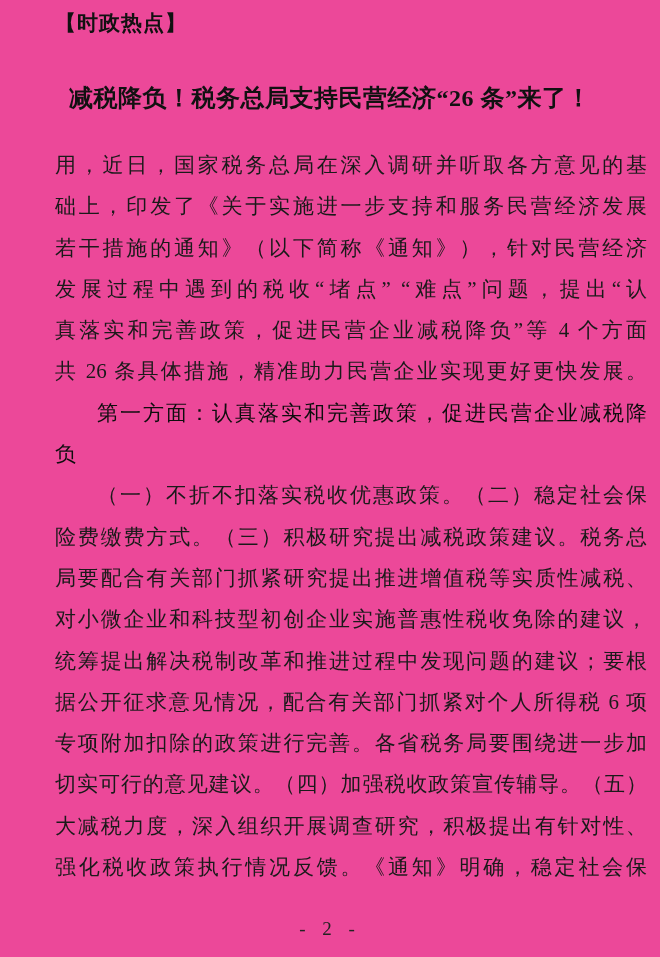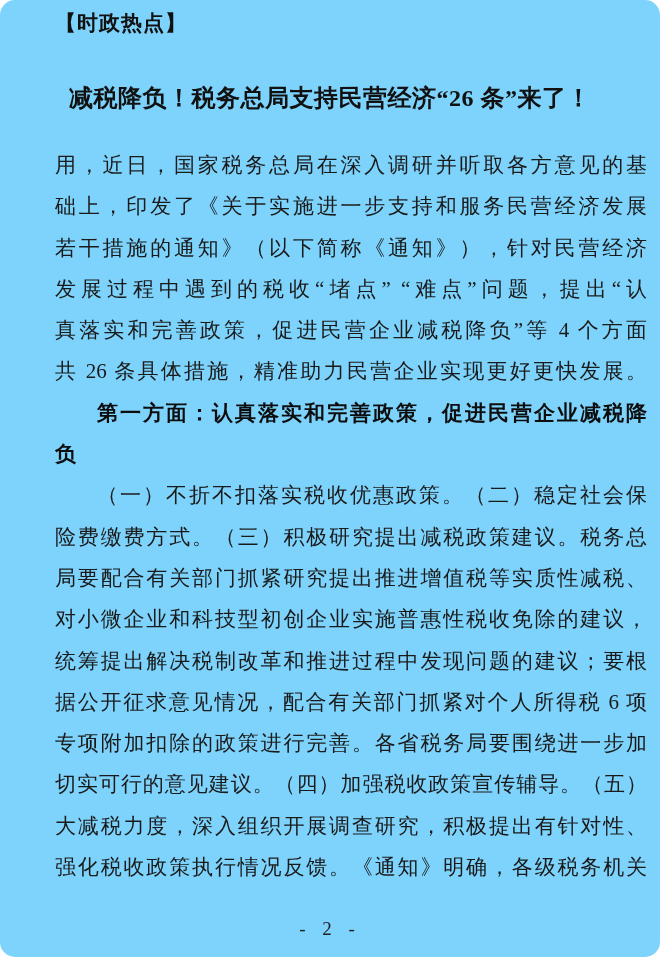--- a/index.html
+++ b/index.html
@@ -4,25 +4,24 @@
 <style>
   html, body {
     margin: 0;
     padding: 0;
     background: #ffffff;
   }
   .page {
     position: relative;
     width: 660px;
     height: 957px;
-    background: #7dd3fc;
+    background: #ec4899;
     color: #1a1a1a;
     font-family: "Liberation Serif", "DejaVu Serif", serif;
     overflow: hidden;
-    border-radius: 15px;
   }
   .doc-tag {
     position: absolute;
     left: 55px;
     top: 9px;
     font-family: "Liberation Sans", "DejaVu Sans", sans-serif;
     font-weight: bold;
     font-size: 21px;
     letter-spacing: 1px;
     color: #111111;
@@ -51,21 +50,21 @@
     font-size: 21px;
     text-align: justify;
     text-align-last: justify;
     overflow: hidden;
     color: #1a1a1a;
   }
   .line.indent {
     padding-left: 42px;
   }
   .line.bold {
-    font-weight: bold;
+    font-weight: normal;
     color: #0d0d0d;
   }
   .line.align-left {
     text-align: left;
     text-align-last: left;
   }
   .page-footer {
     position: absolute;
     left: 0;
     top: 918px;
@@ -96,18 +95,18 @@
     <div class="line bold align-left">负</div>
     <div class="line indent">（一）不折不扣落实税收优惠政策。（二）稳定社会保</div>
     <div class="line">险费缴费方式。（三）积极研究提出减税政策建议。税务总</div>
     <div class="line">局要配合有关部门抓紧研究提出推进增值税等实质性减税、</div>
     <div class="line">对小微企业和科技型初创企业实施普惠性税收免除的建议，</div>
     <div class="line">统筹提出解决税制改革和推进过程中发现问题的建议；要根</div>
     <div class="line">据公开征求意见情况，配合有关部门抓紧对个人所得税 6 项</div>
     <div class="line">专项附加扣除的政策进行完善。各省税务局要围绕进一步加</div>
     <div class="line">切实可行的意见建议。（四）加强税收政策宣传辅导。（五）</div>
     <div class="line">大减税力度，深入组织开展调查研究，积极提出有针对性、</div>
-    <div class="line">强化税收政策执行情况反馈。《通知》明确，各级税务机关</div>
+    <div class="line">强化税收政策执行情况反馈。《通知》明确，稳定社会保</div>
   </div>
 
   <div class="page-footer">- 2 -</div>
 
 </div>
 
 </body></html>

